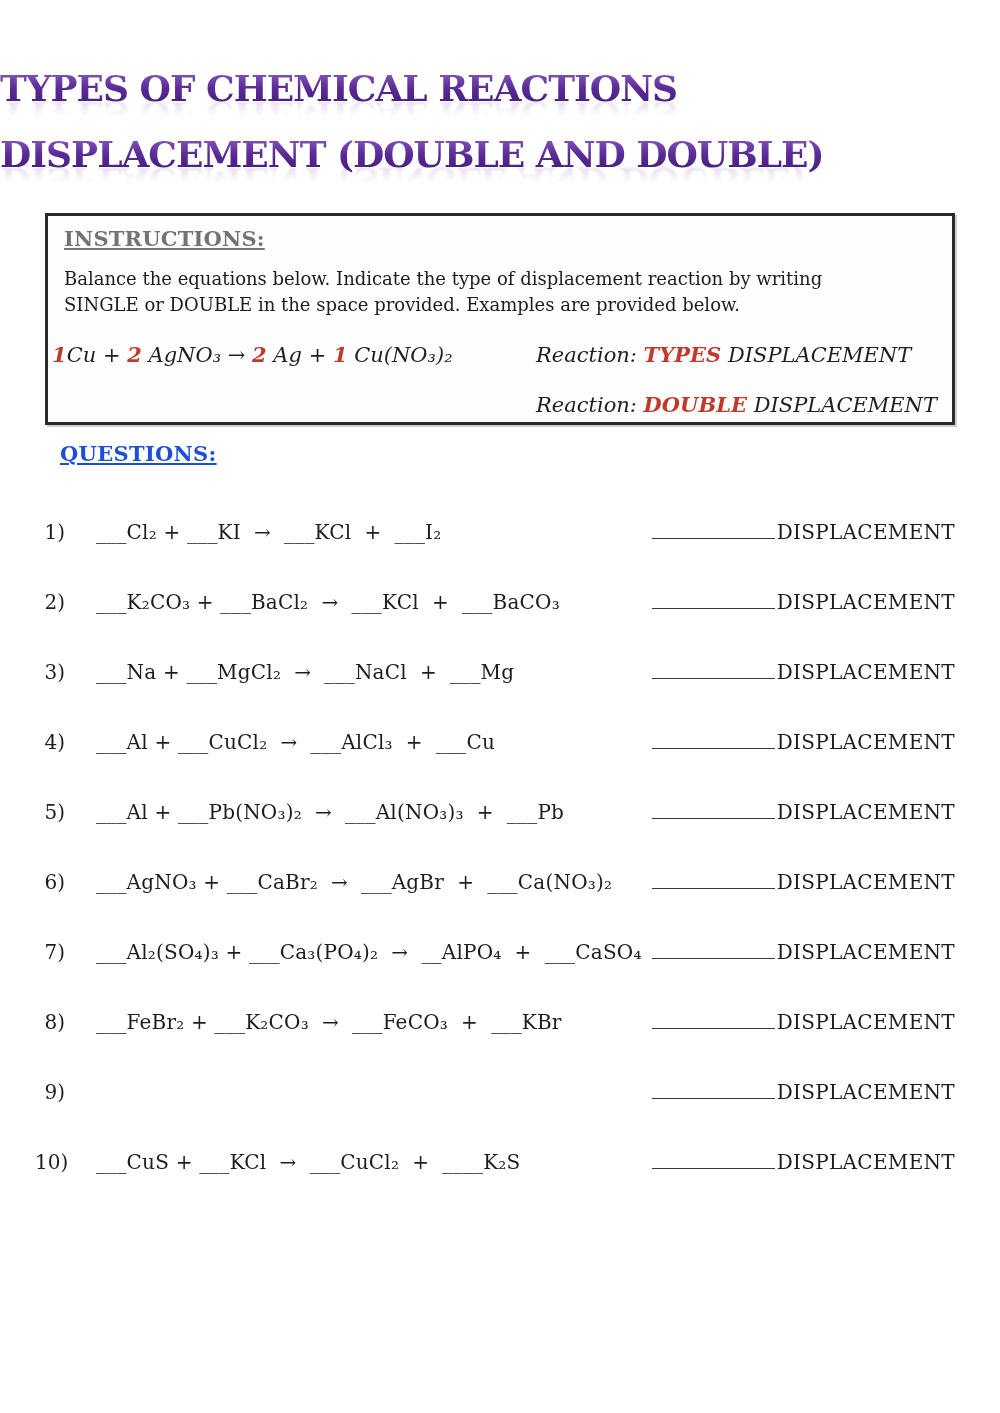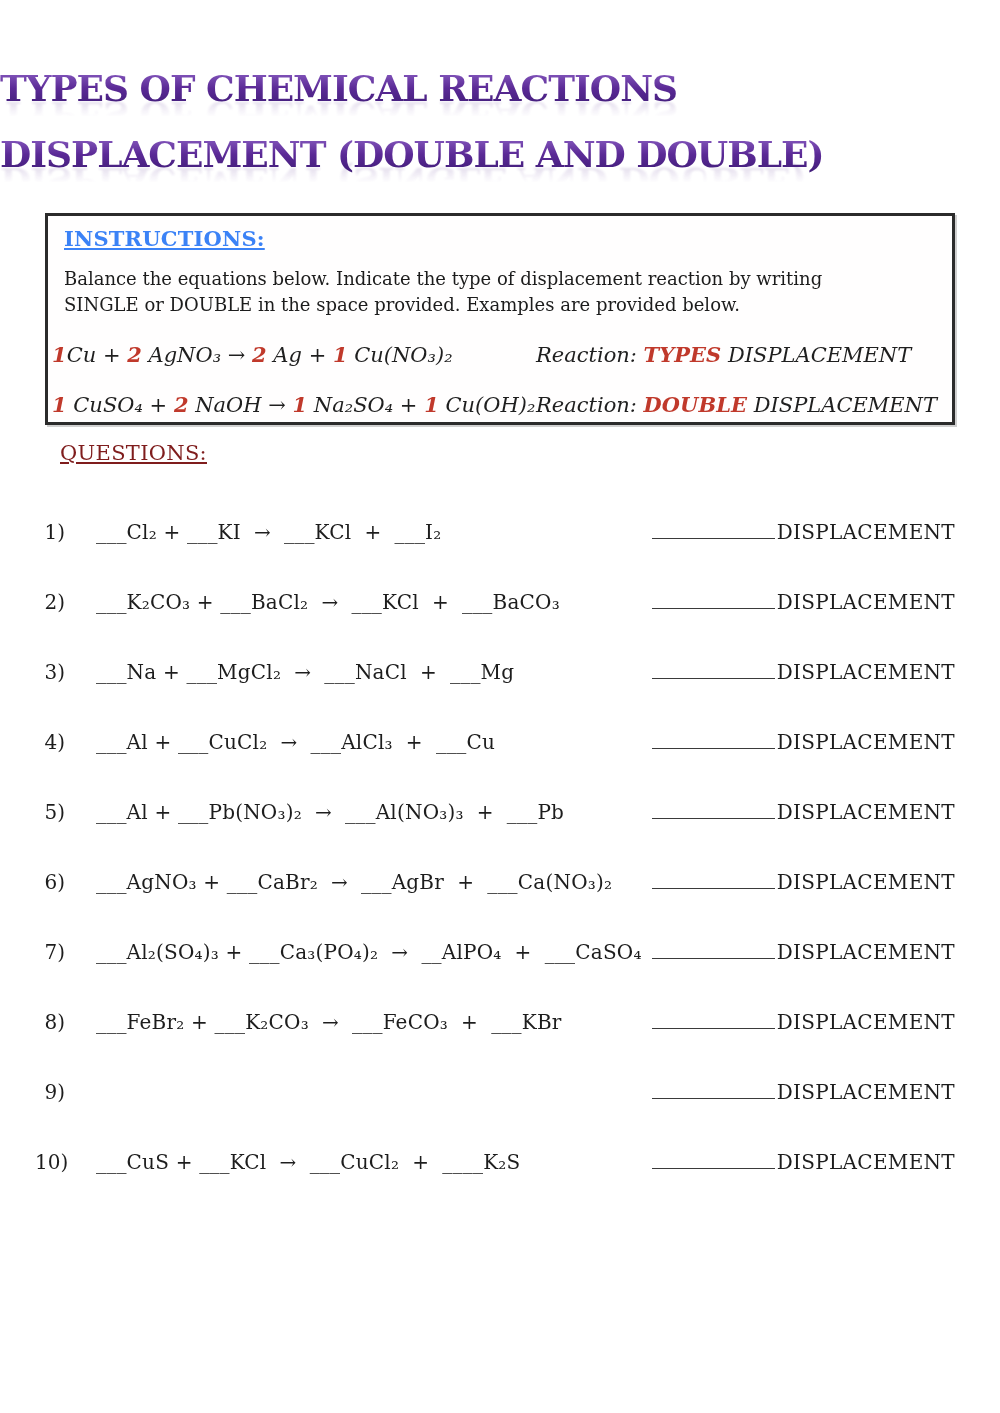--- a/index.html
+++ b/index.html
@@ -47,43 +47,43 @@
     left: 45px; top: 213px;
     width: 910px; height: 212px;
     border: 3px solid #2b2b2b;
     box-sizing: border-box;
     background: #fffefe;
     box-shadow: 2px 2px 0 rgba(120,120,120,0.35);
   }
   .ins-heading {
     position: absolute; left: 16px; top: 10px;
     font-size: 21px; font-weight: bold;
-    color: #3b82f6;
+    color: #737373;
     text-decoration: underline;
     letter-spacing: 0.2px;
   }
   .ins-body {
     position: absolute; left: 16px; top: 50px;
     width: 800px;
     font-size: 18px; 
     line-height: 26px;
     color: #1c1c1c;
   }
   .ex-row { position: absolute; left: 4px; right: 12px; height: 30px; font-style: italic; }
   .ex-row.row1 { top: 126px; }
   .ex-row.row2 { top: 176px; }
   .ex-eq { position: absolute; left: 0; top: 0; font-size: 21px; white-space: pre; color: #1f1f1f; }
   .ex-react { position: absolute; left: 484px; top: 0; font-size: 21px; white-space: pre; color: #1f1f1f; }
   .red { color: #c0392b; font-weight: bold; }
 
   
   .questions-heading {
     position: absolute; left: 60px; top: 441px;
-    font-size: 21px; font-weight: normal;
-    color: #7f1d1d;
+    font-size: 21px; font-weight: bold;
+    color: #1d4ed8;
     text-decoration: underline;
     letter-spacing: 0.3px;
   }
   .q-list { position: absolute; left: 35px; top: 520px; width: 920px; }
   .q-row { display: flex; align-items: baseline; height: 24px; margin-bottom: 46px; }
   .q-num { width: 30px; flex: 0 0 30px; text-align: right; margin-right: 15px; font-size: 20px; }
   .q-eq { font-size: 20px; white-space: pre; letter-spacing: 0.2px; margin-left: 16px; }
   .q-ans { margin-left: auto; display: flex; align-items: baseline; }
   .ans-blank {
     width: 123px; height: 4px;
@@ -107,21 +107,20 @@
 <div class="instructions-box">
   <div class="ins-heading">INSTRUCTIONS:</div>
   <div class="ins-body">Balance the equations below. Indicate the type of displacement reaction by writing SINGLE or DOUBLE in the space provided. Examples are provided below.</div>
 
   <div class="ex-row row1">
     <span class="ex-eq"><span class="red">1</span><span>Cu + </span><span class="red">2</span><span> AgNO₃ → </span><span class="red">2</span><span> Ag + </span><span class="red">1</span><span> Cu(NO₃)₂</span></span>
     <span class="ex-react"><span>Reaction: </span><span class="red">TYPES</span><span> DISPLACEMENT</span></span>
   </div>
 
   <div class="ex-row row2">
-    <span class="ex-eq"><span class="red">1</span><span> CuSO₄ + </span><span class="red">2</span><span> NaOH → </span><span class="red">1</span><span> Na₂SO₄ + </span><span class="red">1</span><span> Cu(OH)₂</span></span>
     <span class="ex-react"><span>Reaction: </span><span class="red">DOUBLE</span><span> DISPLACEMENT</span></span>
   </div>
 </div>
 
 <div class="questions-heading">QUESTIONS:</div>
 
 <div class="q-list">
 
   <div class="q-row">
     <span class="q-num">1)</span>

